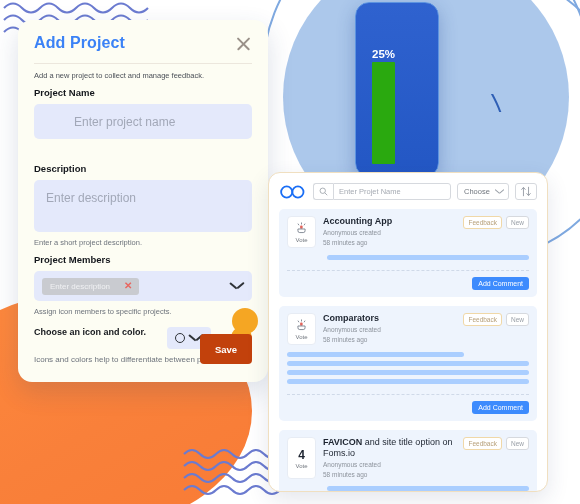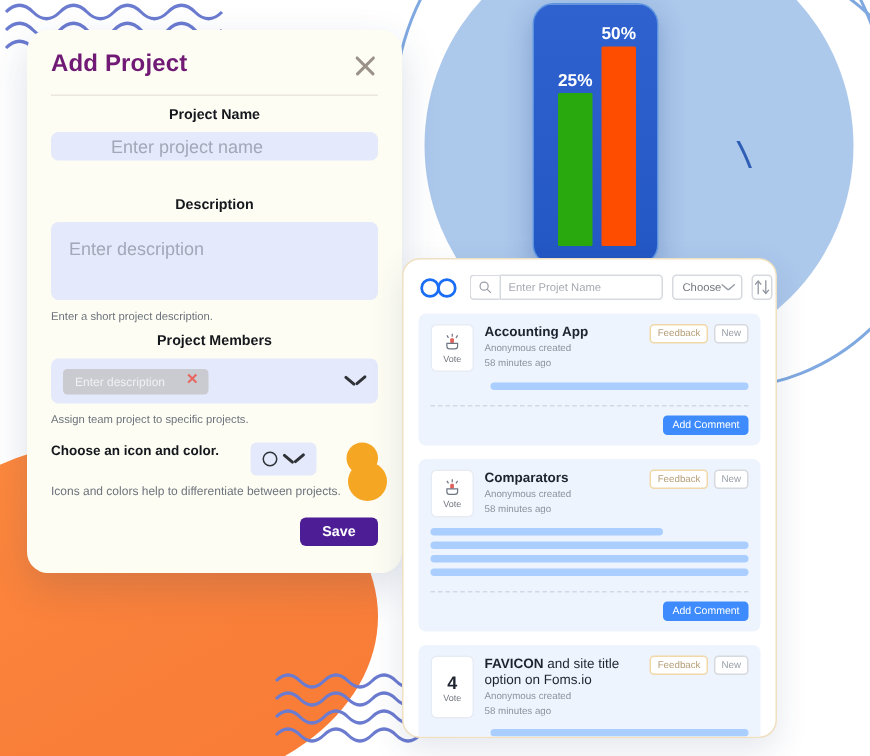--- a/index.html
+++ b/index.html
@@ -75,47 +75,47 @@
   .dialog {
     position: absolute;
     left: 18px; top: 20px; width: 250px; height: 362px;
     background: #fdfdf3;
     border-radius: 14px;
     box-shadow: 0 10px 26px rgba(40,60,110,.16);
     padding: 14px 16px 0 16px;
   }
   .dialog-head { display: flex; align-items: flex-start; justify-content: space-between; }
   .dialog-title {
-    font-size: 16px; font-weight: bold; color: #701a75; letter-spacing: .1px;
+    font-size: 16px; font-weight: bold; color: #3b82f6; letter-spacing: .1px;
   }
   .close-btn {
     width: 18px; height: 18px; position: relative; cursor: pointer; margin-top: 1px;
   }
   .close-btn::before, .close-btn::after {
     content: ""; position: absolute; left: 1px; top: 8px;
     width: 17px; height: 1.6px; background: #9a9189; border-radius: 1px;
   }
   .close-btn::before { transform: rotate(45deg); }
   .close-btn::after  { transform: rotate(-45deg); }
 
   .dlg-divider { height: 1px; background: #ece7dd; margin: 10px 0 7px 0; }
 
   .dlg-sub { font-size: 7.5px; color: #4b5058; margin-bottom: 7px; }
-  .dlg-label { font-size: 9.5px; font-weight: bold; color: #14171c; margin-bottom: 6px; text-align: center; }
+  .dlg-label { font-size: 9.5px; font-weight: bold; color: #14171c; margin-bottom: 6px; }
   .dlg-hint { font-size: 7.5px; color: #6d737c; margin: 6px 0 7px 0; }
 
   .field {
     background: #e4e9fb;
     border-radius: 5px;
     display: flex; align-items: center;
     padding: 0 12px;
     color: #a2a8b8;
     font-size: 12px;
   }
-  .field-name { height: 19px; padding-left: 40px; }
+  .field-name { height: 35px; padding-left: 40px; }
   .field-desc { height: 52px; align-items: flex-start; padding-top: 11px; }
 
   .field-members {
     height: 30px; justify-content: space-between; padding: 0 9px 0 8px;
   }
   .member-chip {
     background: #c9cbd0; border-radius: 3px;
     height: 17px; display: flex; align-items: center; gap: 14px;
     padding: 0 7px 0 8px;
     font-size: 8px; color: #f0f1f3;
@@ -139,22 +139,22 @@
     background: #e4e9fb; border-radius: 4px; height: 22px; width: 44px;
     display: flex; align-items: center; justify-content: center; gap: 4px;
   }
   .circle-glyph { width: 10px; height: 10px; border: 1.3px solid #2f3338; border-radius: 50%; }
   .color-swatch { width: 21px; height: 21px; border-radius: 50%; background: #f5a623; }
 
   .dlg-foot-hint { font-size: 8px; color: #6d737c; line-height: 1.45; margin-top: 5px; }
 
   .save-btn {
     position: absolute; right: 16px; bottom: 18px;
-    background: #4c1d95; color: #fff; border: none; border-radius: 4px;
-    width: 52px; height: 19px; font-size: 9.5px; font-weight: bold;
+    background: #c2410c; color: #fff; border: none; border-radius: 4px;
+    width: 52px; height: 30px; font-size: 9.5px; font-weight: bold;
     font-family: "Liberation Sans", sans-serif; cursor: pointer;
   }
 
   
   .chart-card {
     position: absolute; left: 355px; top: 2px; width: 84px; height: 175px;
     background: linear-gradient(180deg, #2f62cf 0%, #2357c4 100%);
     border-radius: 14px;
     border: 1.5px solid #5d94e0;
     box-shadow: 0 6px 18px rgba(25,60,140,.30);
@@ -163,21 +163,21 @@
   .bar-wrap { position: absolute; bottom: 0; text-align: center; }
   .bar-lbl { font-size: 11.5px; font-weight: bold; color: #ffffff; margin-bottom: 2px; }
   .bar { width: 23px; margin: 0 auto; border-radius: 1px; }
   .bar-a { left: 16px; text-align: center; }
   .bar-a .bar { background: #2aa90f; height: 102px; }
   .bar-b { left: 45px; }
   .bar-b .bar { background: #ff4d00; height: 133px; }
 
   
   .panel {
-    position: absolute; left: 268px; top: 172px; width: 250px; height: 320px;
+    position: absolute; left: 268px; top: 172px; width: 280px; height: 320px;
     background: #ffffff;
     border: 1.5px solid #f0dfc0;
     border-radius: 12px;
     box-shadow: 0 8px 22px rgba(40,60,110,.12);
     padding: 10px 10px 0 10px;
     overflow: hidden;
   }
 
   .toolbar { display: flex; align-items: center; gap: 6px; }
   .logo-inf { width: 28px; height: 16px; flex: none; }
@@ -277,63 +277,60 @@
     </g>
   </svg>
 
   <div class="dialog">
     <div class="dialog-head">
       <div class="dialog-title">Add Project</div>
       <div class="close-btn"></div>
     </div>
     <div class="dlg-divider"></div>
 
+    <div class="dlg-sub">Add a new project to collect and manage feedback.</div>
 
     <div class="dlg-label">Project Name</div>
     <div class="field field-name">
       <span>Enter project name</span>
     </div>
 
     <div class="dlg-label" style="margin-top:24px">Description</div>
     <div class="field field-desc">
       <span>Enter description</span>
     </div>
     <div class="dlg-hint">Enter a short project description.</div>
 
     <div class="dlg-label">Project Members</div>
     <div class="field field-members">
       <span class="member-chip">
         <span>Enter description</span>
         <span class="chip-x">✕</span>
       </span>
       <span class="chev"></span>
     </div>
-    <div class="dlg-hint">Assign team project to specific projects.</div>
+    <div class="dlg-hint">Assign icon members to specific projects.</div>
 
     <div class="icon-row">
       <div class="icon-row-label">Choose an icon and color.</div>
       <div class="icon-picker">
         <span class="circle-glyph"></span>
         <span class="chev"></span>
       </div>
       <div class="color-swatch"></div>
     </div>
     <div class="dlg-foot-hint">Icons and colors help to differentiate between projects.</div>
 
     <button class="save-btn">Save</button>
   </div>
 
   <div class="chart-card">
     <div class="bars">
       <div class="bar-wrap bar-a">
         <div class="bar-lbl">25%</div>
-        <div class="bar"></div>
-      </div>
-      <div class="bar-wrap bar-b">
-        <div class="bar-lbl">50%</div>
         <div class="bar"></div>
       </div>
     </div>
   </div>
 
   <div class="panel">
 
     <div class="toolbar">
       <svg class="logo-inf" viewBox="0 0 40 22">
         <g fill="none" stroke="#1a6ef5" stroke-width="2.6">

